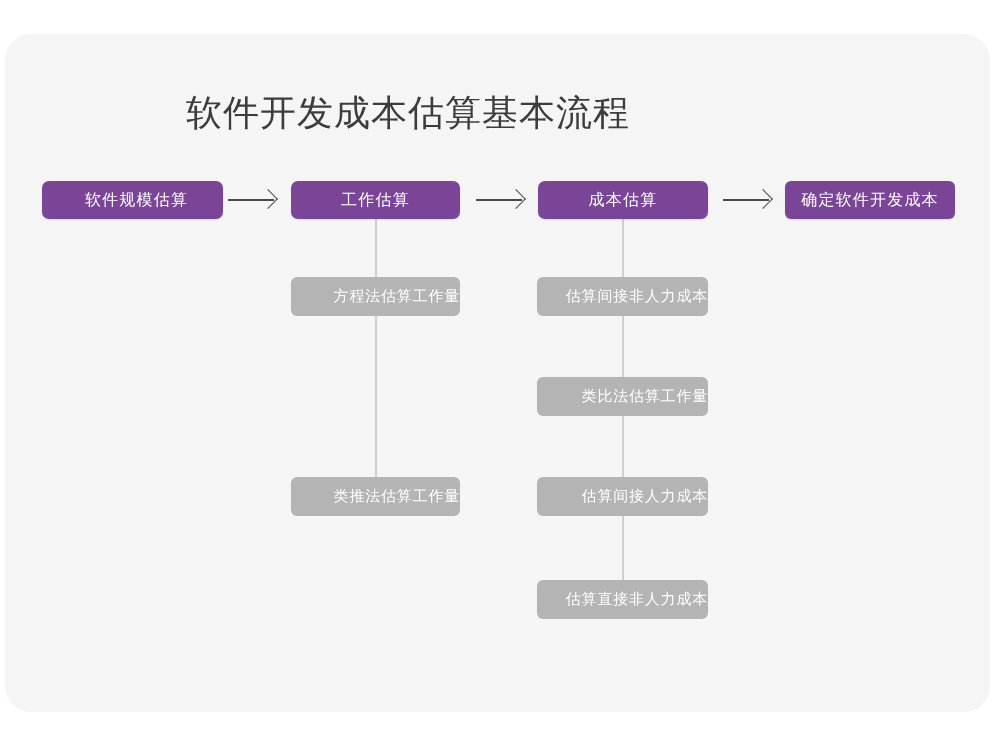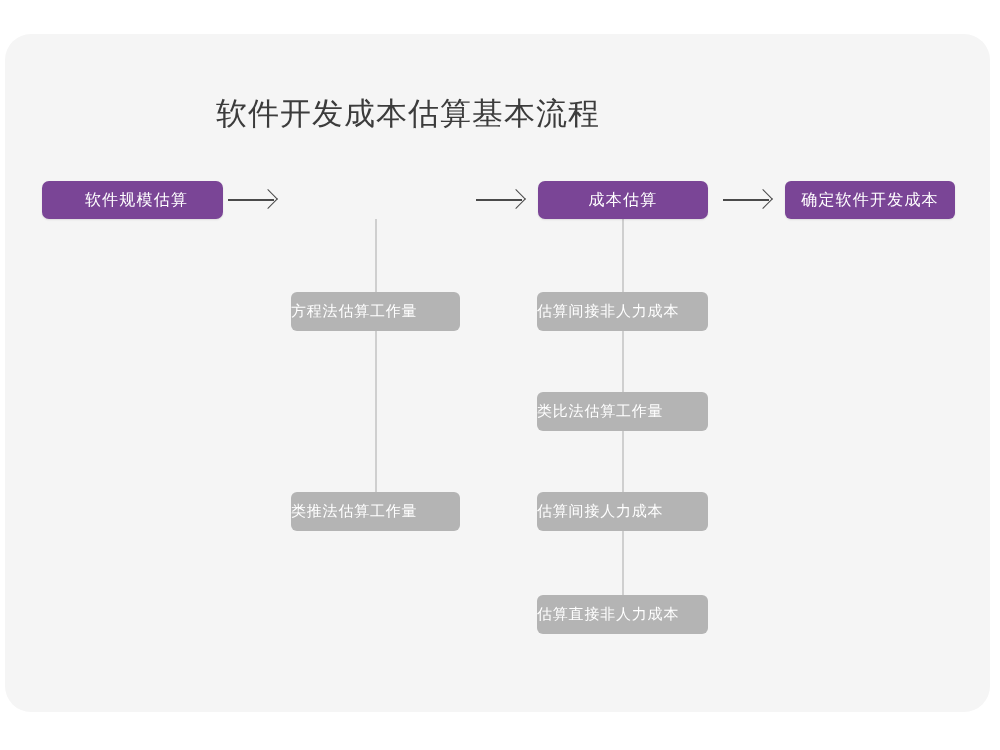--- a/index.html
+++ b/index.html
@@ -30,21 +30,21 @@
     border-radius: 26px;
   }
 
   
   .chart-title {
     position: absolute;
     left: 0;
     top: 93px;
     width: 816px;
     text-align: center;
-    font-size: 31px;
+    font-size: 36px;
     line-height: 40px;
     color: #3c3c3c;
     letter-spacing: 1px;
     font-weight: 400;
     white-space: nowrap;
   }
 
   
   .connector {
     position: absolute;
@@ -94,25 +94,24 @@
 
   
   .sub-box {
     position: absolute;
     height: 39px;
     background: #b4b4b4;
     border-radius: 6px;
     color: #ffffff;
     font-size: 15px;
     line-height: 39px;
-    text-align: left;
+    text-align: right;
     letter-spacing: 0.8px;
     white-space: nowrap;
     z-index: 4;
-    margin-top: 15px;
   }
 </style>
 </head>
 <body>
 
 <div id="canvas">
 
   <div class="card"></div>
 
   <div class="chart-title">软件开发成本估算基本流程</div>
@@ -128,20 +127,21 @@
     <div class="shaft" style="width:46px;"></div>
     <div class="head" style="left:33px;"></div>
   </div>
   <div class="arrow" style="left:723px; top:188px; width:48px;">
     <div class="shaft" style="width:46px;"></div>
     <div class="head" style="left:33px;"></div>
   </div>
 
   <div class="stage-box" style="left:42px; top:181px; width:173px;padding-left:8px;">软件规模估算</div>
 
+  <div class="stage-box" style="left:291px; top:181px; width:169px;">工作估算</div>
 
   <div class="stage-box" style="left:538px; top:181px; width:170px;">成本估算</div>
 
   <div class="stage-box" style="left:785px; top:181px; width:170px;border-radius:6px;">确定软件开发成本</div>
 
   <div class="sub-box" style="left:291px; top:277px; width:169px;">方程法估算工作量</div>
   <div class="sub-box" style="left:291px; top:477px; width:169px;">类推法估算工作量</div>
 
   <div class="sub-box" style="left:537px; top:277px; width:171px;">估算间接非人力成本</div>
   <div class="sub-box" style="left:537px; top:377px; width:171px;">类比法估算工作量</div>

